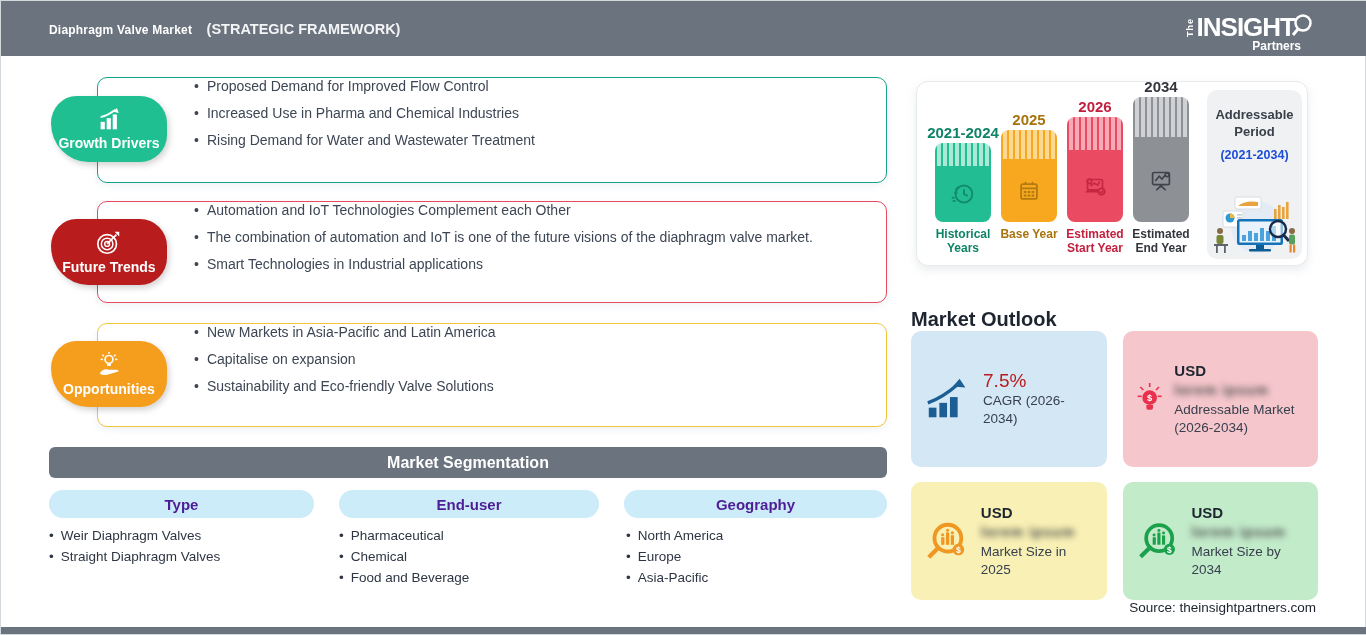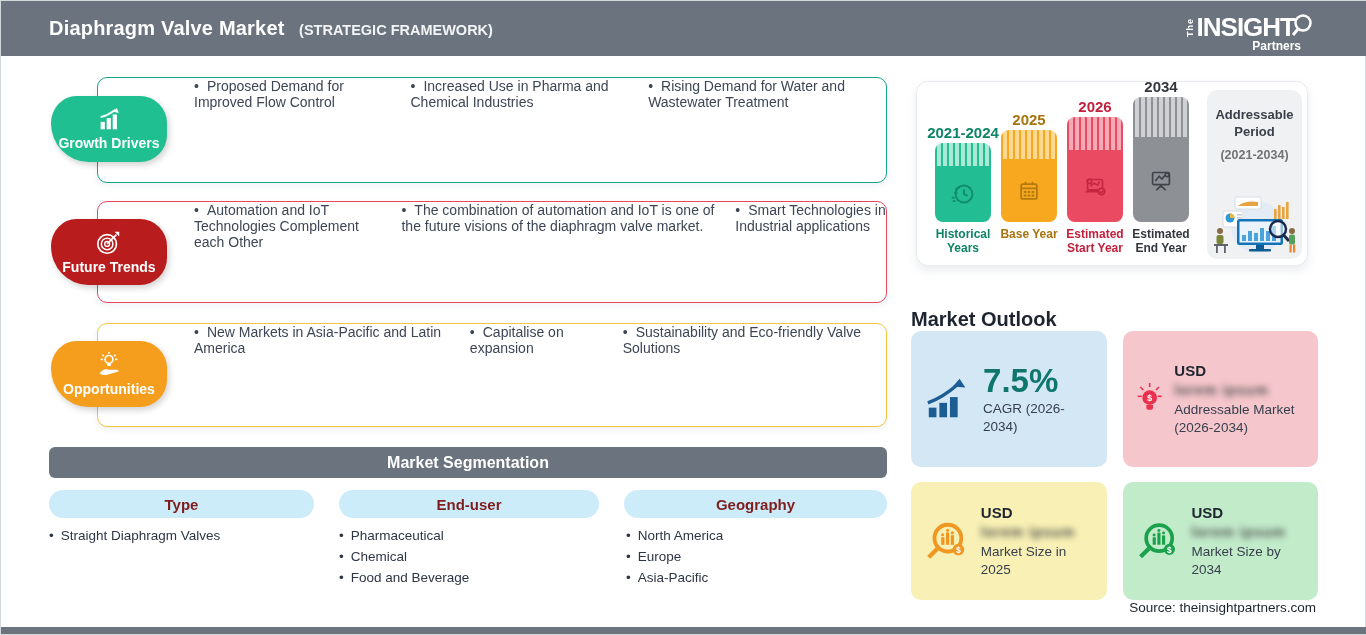--- a/index.html
+++ b/index.html
@@ -3,70 +3,70 @@
 <meta charset="utf-8">
 <style>
   * { margin:0; padding:0; box-sizing:border-box; }
   html,body { width:1366px; height:635px; }
   body { font-family:"Liberation Sans", sans-serif; background:#ffffff; position:relative; overflow:hidden; }
   .page { position:absolute; inset:0; background:#fff; border:1px solid #d3d8dd; }
 
   
   .hdr { position:absolute; left:0; top:0; width:1366px; height:55px; background:#6a737e;
          display:flex; align-items:center; justify-content:space-between; padding:0 52px 0 48px; }
-  .hdr-title { color:#fff; font-size:20px; font-weight:bold; letter-spacing:.2px; }
+  .hdr-title { color:#fff; font-size:12px; font-weight:bold; letter-spacing:.2px; }
   .hdr-sub { color:#f2f4f6; font-size:14.5px; font-weight:600; margin-left:10px; }
   .logo { display:flex; align-items:flex-start; color:#fff; position:relative; }
   .logo-the { writing-mode:vertical-rl; transform:rotate(180deg); font-size:9px; font-weight:bold; letter-spacing:1px; margin-top:3px; margin-right:2px; }
   .logo-main { font-size:26px; font-weight:800; letter-spacing:-1px; line-height:24px; }
   .logo-partners { position:absolute; right:14px; top:24px; font-size:12px; font-weight:bold; }
   .logo-glass { margin-left:-6px; margin-top:-2px; }
 
   
   .fw-box { position:absolute; left:96px; width:790px; background:#fff; border:1.6px solid; border-radius:10px;
-            display:flex; flex-direction:row; justify-content:center; gap:11px; padding-left:96px;
+            display:flex; flex-direction:column; justify-content:flex-start; gap:11px; padding-left:96px;
             box-shadow:0 3px 6px rgba(120,150,170,.12); }
   .fw-box li { list-style:none; font-size:14px; color:#3d4654; }
   .fw-box li::before { content:"•"; margin-right:8px; color:#3d4654; }
   .badge { position:absolute; left:50px; width:116px; height:66px; border-radius:30px 32px 32px 44px / 32px 32px 32px 46px;
            display:flex; flex-direction:column; align-items:center; justify-content:center; gap:2px;
            box-shadow:2px 3px 6px rgba(0,0,0,.18); z-index:3; }
   .badge-label { color:#fff; font-size:14px; font-weight:bold; }
 
   
   .seg-bar { position:absolute; left:48px; top:446px; width:838px; height:31px; background:#6a737e; border-radius:6px;
              display:flex; align-items:center; justify-content:center; color:#fff; font-size:16px; font-weight:bold; }
   .seg-pill { position:absolute; top:489px; height:28px; background:#cdecf9; border-radius:14px;
-              display:flex; align-items:center; justify-content:center; font-size:15px; font-weight:bold; color:#7f1d1d; }
+              display:flex; align-items:center; justify-content:center; font-size:15px; font-weight:bold; color:#4c1d95; }
   .seg-list { position:absolute; top:524px; }
   .seg-list li { list-style:none; font-size:13.5px; color:#2e3644; line-height:21px; }
   .seg-list li::before { content:"•"; margin-right:7px; }
 
   
   .tl-card { position:absolute; left:915px; top:80px; width:392px; height:185px; background:#fff;
              border:1px solid #e7eaee; border-radius:12px; box-shadow:0 4px 10px rgba(140,150,160,.18); }
   .tl-bar { position:absolute; width:56px; display:flex; flex-direction:column; }
   .tl-year { position:absolute; width:100px; left:50%; transform:translateX(-50%); bottom:100%; margin-bottom:2px;
              text-align:center; font-size:15px; font-weight:bold; color:var(--dark); }
   .tl-stripes { background:repeating-linear-gradient(90deg, var(--c) 0 2px, var(--light) 2px 6px); border-radius:8px 8px 0 0; }
   .tl-solid { flex:1; background:var(--c); border-radius:0 0 8px 8px; display:flex; align-items:center; justify-content:center; }
   .tl-solid svg { opacity:.85; }
   .tl-caption { position:absolute; width:76px; left:50%; transform:translateX(-50%); top:100%; margin-top:5px;
                 text-align:center; font-size:12px; font-weight:bold; line-height:14px; color:var(--dark); }
   .assess { position:absolute; left:290px; top:8px; width:95px; height:169px; background:#eff1f3; border-radius:10px;
             display:flex; flex-direction:column; align-items:center; padding-top:16px; }
   .assess-t { font-size:13px; font-weight:bold; color:#3a4049; line-height:17px; text-align:center; }
-  .assess-p { font-size:12.5px; font-weight:600; color:#737373; margin-top:8px; }
+  .assess-p { font-size:12.5px; font-weight:600; color:#1d4ed8; margin-top:8px; }
   .assess-illus { margin-top:auto; margin-bottom:4px; }
 
   
   .ol-title { position:absolute; left:910px; top:307px; font-size:20px; font-weight:bold; color:#1e2530; }
   .ol-card { position:absolute; border-radius:10px; display:flex; align-items:center; padding:0 12px; gap:10px; }
   .ol-card .txt { display:flex; flex-direction:column; }
-  .ol-big { font-size:33px; font-weight:bold; color:#0f766e; }
+  .ol-big { font-size:19px; font-weight:normal; color:#b91c1c; }
   .ol-cap { font-size:13.5px; color:#38404e; line-height:18px; }
   .ol-usd { font-size:15px; font-weight:bold; color:#1e2530; margin-bottom:2px; }
   .redacted { display:inline-block; filter:blur(3px); color:#4f4f4f; font-weight:bold; font-size:14px;
               letter-spacing:1px; margin:1px 0 3px; white-space:nowrap; }
   .src { position:absolute; right:49px; top:599px; font-size:13.5px; color:#1c232e; }
 
   .footer-bar { position:absolute; left:0; bottom:0; width:1366px; height:7px; background:#6a737e; }
 </style>
 </head>
 <body>
@@ -140,20 +140,21 @@
     <span class="badge-label">Opportunities</span>
   </div>
 
   <div class="seg-bar">Market Segmentation</div>
 
   <div class="seg-pill" style="left:48px; width:265px;">Type</div>
   <div class="seg-pill" style="left:338px; width:260px;">End-user</div>
   <div class="seg-pill" style="left:623px; width:263px;">Geography</div>
 
   <ul class="seg-list" style="left:48px;">
+    <li>Weir Diaphragm Valves</li>
     <li>Straight Diaphragm Valves</li>
   </ul>
   <ul class="seg-list" style="left:625px;">
     <li>North America</li>
     <li>Europe</li>
     <li>Asia-Pacific</li>
   </ul>
   <ul class="seg-list" style="left:338px;">
     <li>Pharmaceutical</li>
     <li>Chemical</li>

